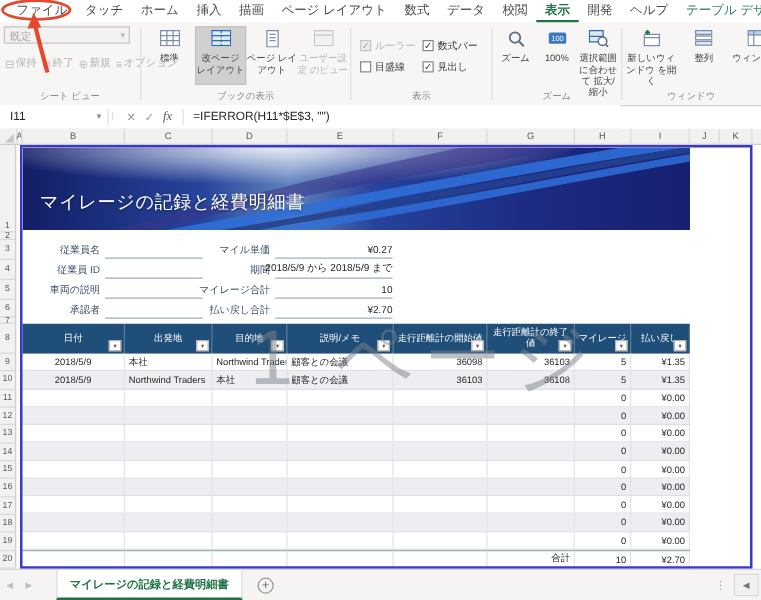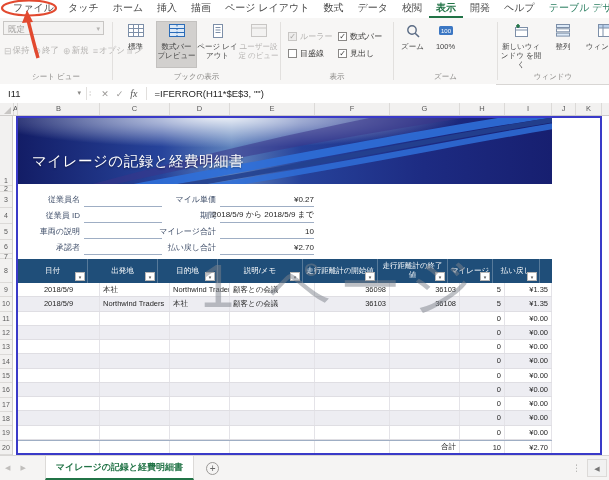--- a/index.html
+++ b/index.html
@@ -180,21 +180,21 @@
               </svg></div>
             <div class="view-lbl">標準</div>
           </div>
           <div class="view-btn active" style="width: 41px;">
             <div class="view-ico"><svg width="16" height="13">
                 <rect x="0.5" y="0.5" width="15" height="12" fill="#DCE9F7" stroke="#2B6CB8"></rect>
                 <line x1="0.5" y1="4.5" x2="15.5" y2="4.5" stroke="#2B6CB8"></line>
                 <line x1="0.5" y1="8.5" x2="15.5" y2="8.5" stroke="#2B6CB8"></line>
                 <line x1="8" y1="0.5" x2="8" y2="12.5" stroke="#2B6CB8" stroke-dasharray="2,1.5"></line>
               </svg></div>
-            <div class="view-lbl">数式バー プレビュー</div>
+            <div class="view-lbl">改ページ レイアウト</div>
           </div>
           <div class="view-btn" style="width: 41px;">
             <div class="view-ico"><svg width="14" height="14">
                 <rect x="2.5" y="0.5" width="9" height="13" fill="#fff" stroke="#7D8FA8"></rect>
                 <line x1="4.5" y1="3.5" x2="9.5" y2="3.5" stroke="#7D8FA8"></line>
                 <line x1="4.5" y1="6" x2="9.5" y2="6" stroke="#7D8FA8"></line>
                 <line x1="4.5" y1="8.5" x2="9.5" y2="8.5" stroke="#7D8FA8"></line>
               </svg></div>
             <div class="view-lbl">ページ レイアウト</div>
           </div>
@@ -241,20 +241,29 @@
                 <line x1="9.2" y1="9.2" x2="13" y2="13" stroke="#5A6B84" stroke-width="1.6"></line>
               </svg></div>
             <div class="view-lbl">ズーム</div>
           </div>
           <div class="view-btn" style="width: 33px;">
             <div class="view-ico"><svg width="16" height="13">
                 <rect x="1" y="2" width="14" height="9" rx="1.5" fill="#3C77C3"></rect>
                 <text x="8" y="9" font-size="6" fill="#fff" text-anchor="middle" font-family="Liberation Sans,sans-serif">100</text>
               </svg></div>
             <div class="view-lbl">100%</div>
+          </div>
+          <div class="view-btn" style="width: 33px;">
+            <div class="view-ico"><svg width="16" height="14">
+                <rect x="0.5" y="0.5" width="11" height="9" fill="#DCE9F7" stroke="#2B6CB8"></rect>
+                <line x1="0.5" y1="5" x2="11.5" y2="5" stroke="#2B6CB8"></line>
+                <circle cx="11" cy="9" r="3.4" fill="#fff" stroke="#5A6B84" stroke-width="1.2"></circle>
+                <line x1="13.4" y1="11.4" x2="15.5" y2="13.5" stroke="#5A6B84" stroke-width="1.4"></line>
+              </svg></div>
+            <div class="view-lbl">選択範囲に合わせて 拡大/縮小</div>
           </div>
         </div>
       <div class="glabel">ズーム</div>
     </div>
     <div class="rsep" style="left:497px;"></div>
 
     <div class="rgroup" style="left:498px;width:130px;">
       <div class="views-row">
           <div class="view-btn" style="width: 42px;">
             <div class="view-ico"><svg width="16" height="14">
@@ -389,21 +398,21 @@
         <div class="form-row" style="top: 124px;">
           <div class="lbl-l">承認者</div>
           <div class="fld-l"></div>
           <div class="lbl-r">払い戻し合計</div>
           <div class="fld-r">¥2.70</div>
         </div>
       </div>
 
     <div class="data-table">
       <div class="thead">
-          <div class="th" style="width: 70px;">
+          <div class="th" style="width: 82px;">
             <span>日付</span>
             <div class="filter">▾</div>
           </div>
           <div class="th" style="width: 70px;">
             <span>出発地</span>
             <div class="filter">▾</div>
           </div>
           <div class="th" style="width: 60px;">
             <span>目的地</span>
             <div class="filter">▾</div>

